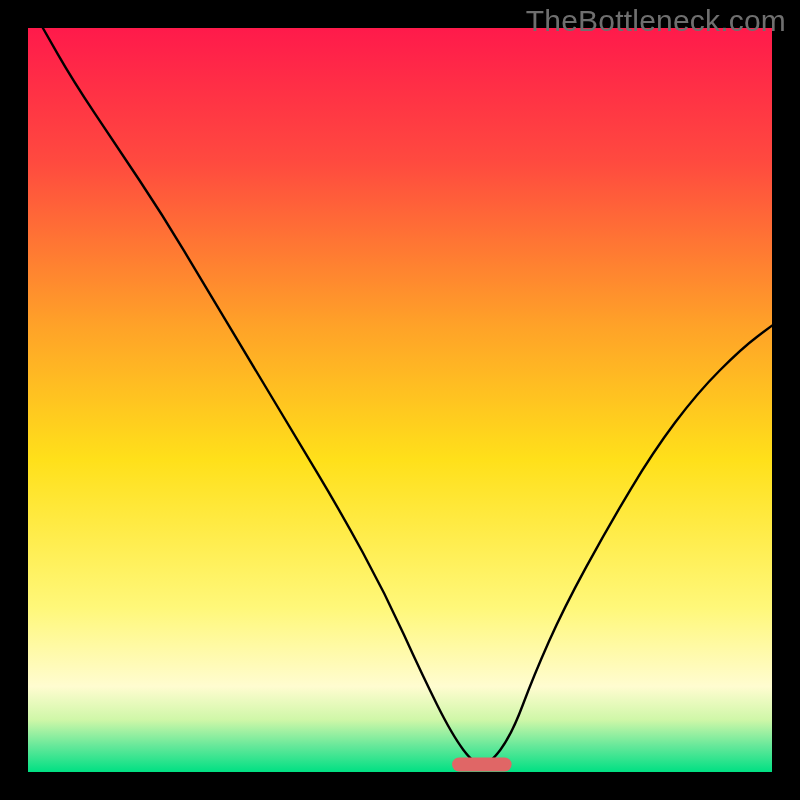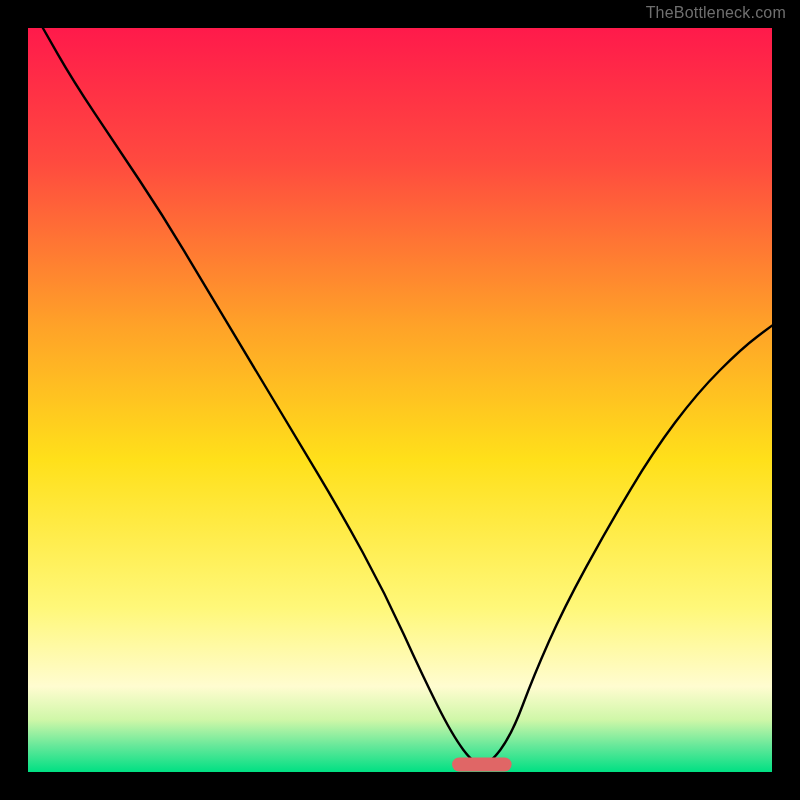--- a/index.html
+++ b/index.html
@@ -15,21 +15,21 @@
     position: relative;
     width: 800px;
     height: 800px;
     background: #000;
   }
   .watermark {
     position: absolute;
     top: 4px;
     right: 14px;
     color: #6f6f6f;
-    font-size: 16px;
+    font-size: 30px;
     font-weight: 500;
     letter-spacing: 0.2px;
     z-index: 3;
   }
   svg {
     position: absolute;
     top: 0;
     left: 0;
   }
 </style>

